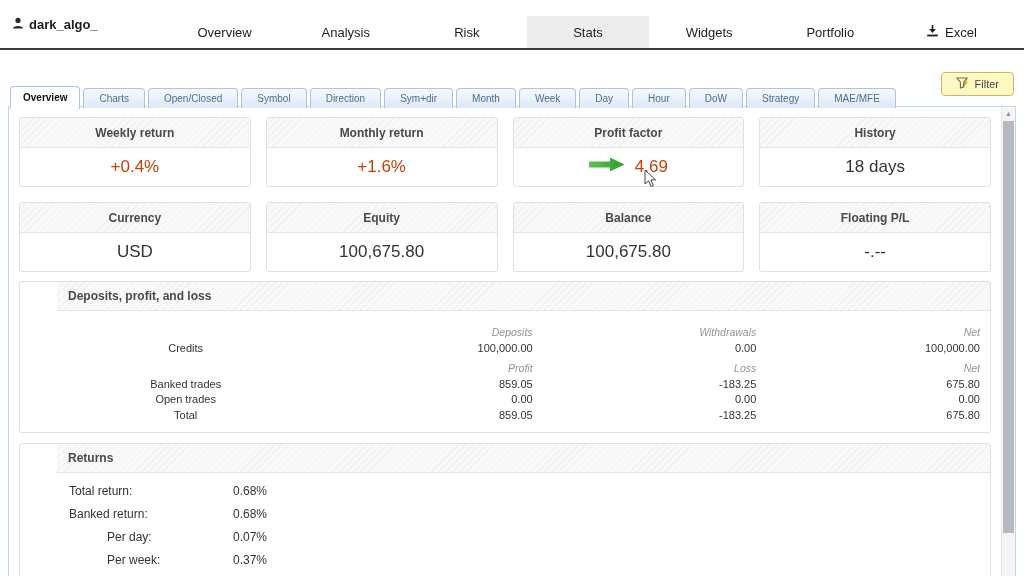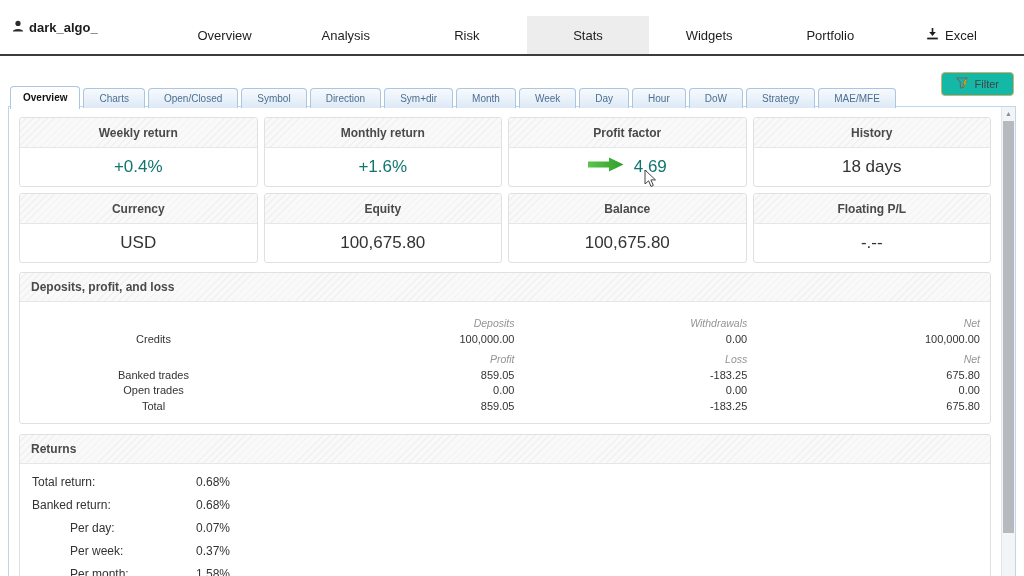--- a/index.html
+++ b/index.html
@@ -1,59 +1,59 @@
 <!DOCTYPE html>
 <html><head>
 <meta charset="utf-8">
 <style>
   * { margin:0; padding:0; box-sizing:border-box; }
   html,body { width:1024px; height:576px; overflow:hidden; background:#fff;
     font-family:"Liberation Sans", sans-serif; color:#333; }
 
   
-  .topnav { display:flex; align-items:stretch; height:56px; border-bottom:2px solid #3c3c3c; padding:0 12px; }
+  .topnav { display:flex; align-items:stretch; height:50px; border-bottom:2px solid #3c3c3c; padding:0 12px; }
   .account { display:flex; align-items:center; gap:5px; font-weight:bold; font-size:13px; color:#1d1d1d; width:152px; cursor:pointer; }
   .nav-tabs { flex:1; display:flex; align-items:stretch; }
   .nav-tab { flex:1; display:flex; align-items:center; justify-content:center; gap:6px;
     font-size:13px; color:#1d1d1d; cursor:pointer; margin-top:16px; }
   .nav-tab.active { background:#ededed; }
 
   
   .filter-btn { position:absolute; right:10px; top:72px; display:flex; align-items:center; gap:5px;
-    border:1px solid #dcae63; border-radius:4px; background:#14b8a6; padding:4px 14px;
+    border:1px solid #dcae63; border-radius:4px; background:#fef9c3; padding:4px 14px;
     font-size:11px; color:#444; cursor:pointer; }
 
   
   .subtabs { position:absolute; left:10px; top:85px; display:flex; align-items:flex-end; z-index:3; }
   .subtab { font-size:10px; color:#4d6f92; padding:4px 15px 4px; margin-right:3px; cursor:pointer;
     border:1px solid #a9c6e2; border-bottom:none; border-radius:4px 4px 0 0;
     background:linear-gradient(#f7fafd,#dde9f6); white-space:nowrap; }
   .subtab.active { background:#fff; color:#111; font-weight:bold; padding:5px 12px 6px; position:relative; top:1px; }
 
   
   .panel { position:absolute; left:8px; right:8px; top:106px; bottom:0; border:1px solid #bcd8ee; border-bottom:none; background:#fff; }
   .panel-inner { position:absolute; left:0; top:0; right:14px; bottom:0; overflow:hidden; }
 
   
   .scrollbar { position:absolute; top:0; right:0; bottom:0; width:14px; background:#f2f4f6; border-left:1px solid #e2e6ea; }
   .scroll-up { height:13px; text-align:center; font-size:7px; color:#8a8f94; line-height:13px; cursor:pointer; }
   .scroll-thumb { position:absolute; left:1px; right:1px; top:14px; height:412px; background:#b6babe; cursor:pointer; }
 
   
-  .cards { display:grid; grid-template-columns:repeat(4,1fr); gap:6px; margin:10px 10px 8px 10px; }
+  .cards { display:grid; grid-template-columns:repeat(4,1fr); gap:15px; margin:10px 10px 8px 10px; }
   .card { border:1px solid #e0e0e0; border-radius:3px; background:#fff; }
   .card-h { padding:8px 0 7px; text-align:center; font-size:12px; font-weight:bold; color:#4a4a4a;
     background:repeating-linear-gradient(135deg,#f9f9f9 0 4px,#f1f1f1 4px 5px);
     border-bottom:1px solid #e6e6e6; border-radius:3px 3px 0 0; }
   .card-v { height:38px; display:flex; align-items:center; justify-content:center; gap:10px;
     font-size:17px; color:#333; }
-  .card-v.green { color:#0f766e;text-align:right; }
-
-  
-  .section { border:1px solid #e0e0e0; border-radius:3px; margin:9px 10px 10px 10px; background:#fff; }
+  .card-v.green { color:#c2410c;text-align:right; }
+
+  
+  .section { border:1px solid #e0e0e0; border-radius:3px; margin:9px 10px 10px 10px; background:#fff;padding-left:37px; }
   .section-h { padding:7px 11px; font-size:12px; font-weight:bold; color:#4a4a4a;
     background:repeating-linear-gradient(135deg,#f9f9f9 0 4px,#f1f1f1 4px 5px);
     border-bottom:1px solid #e6e6e6; border-radius:3px 3px 0 0; }
   .section-b { padding:6px 10px 9px; }
 
   table.dp { width:100%; border-collapse:collapse; font-size:11px; }
   table.dp td { padding:1px 0; vertical-align:bottom; line-height:13.5px; }
   td.lbl { text-align:center; color:#333; }
   td.num { text-align:right; color:#333; }
   td.colh { text-align:right; font-style:italic; color:#949494; font-size:10.5px; }

